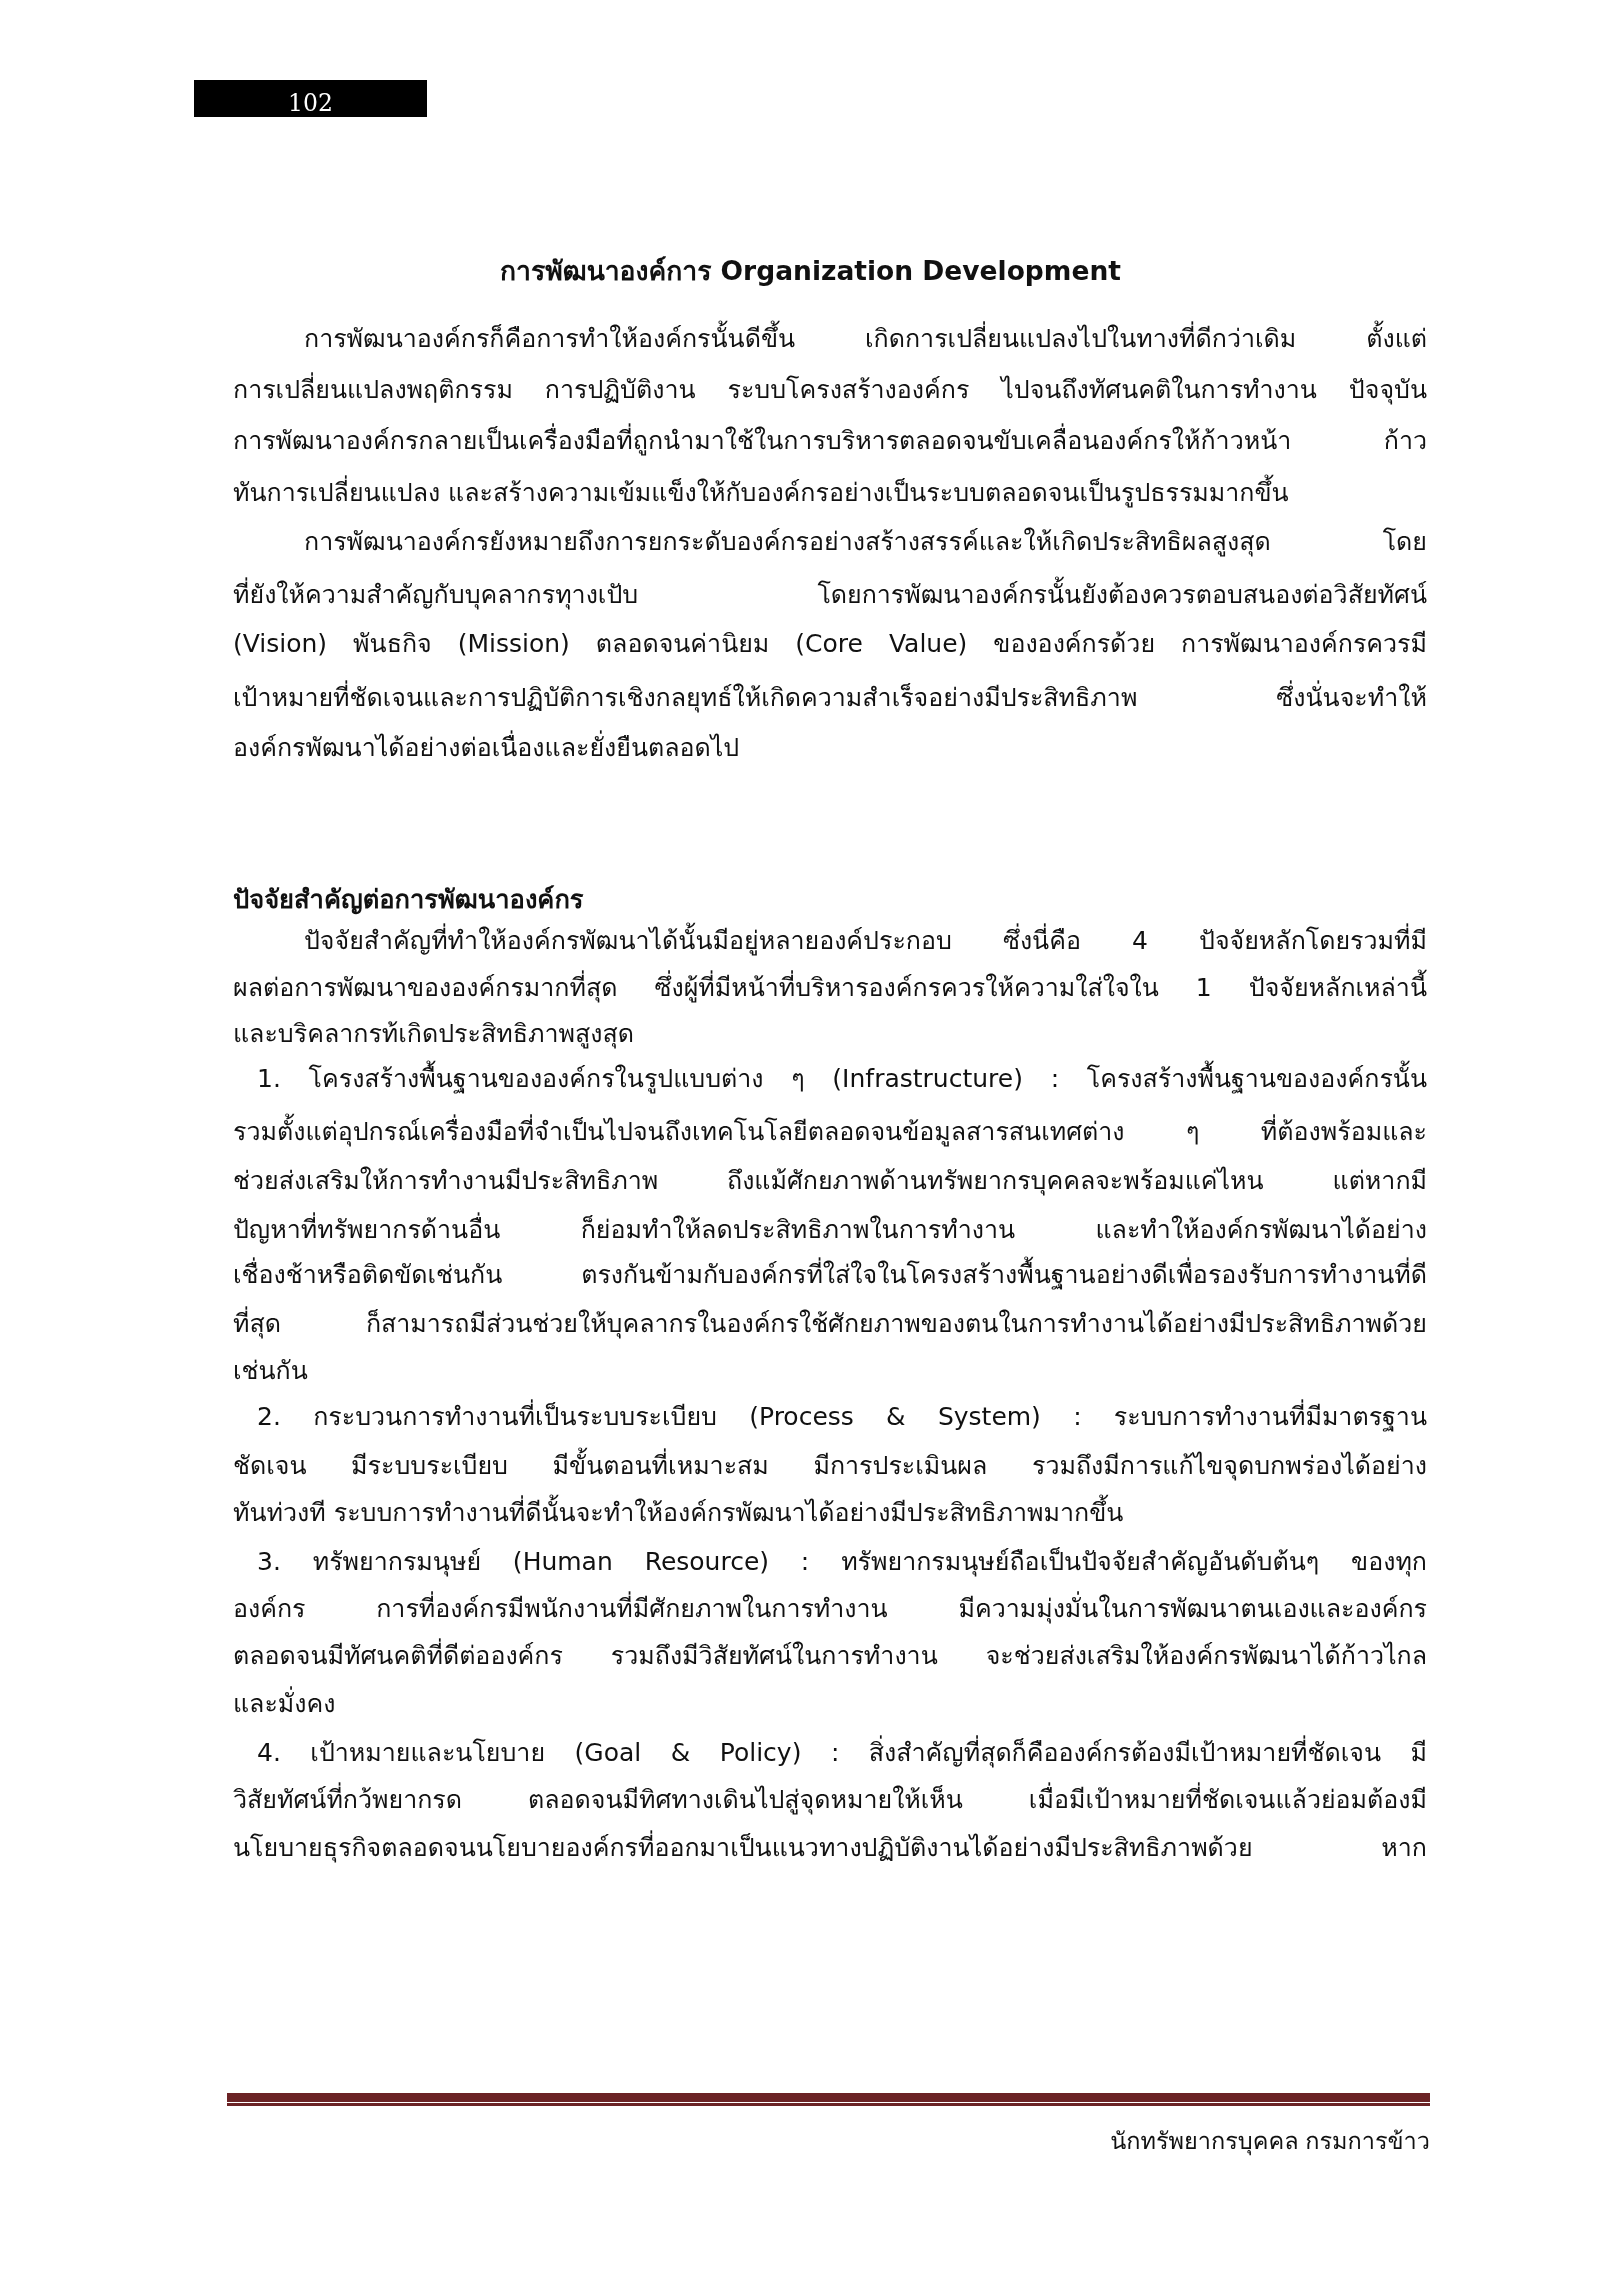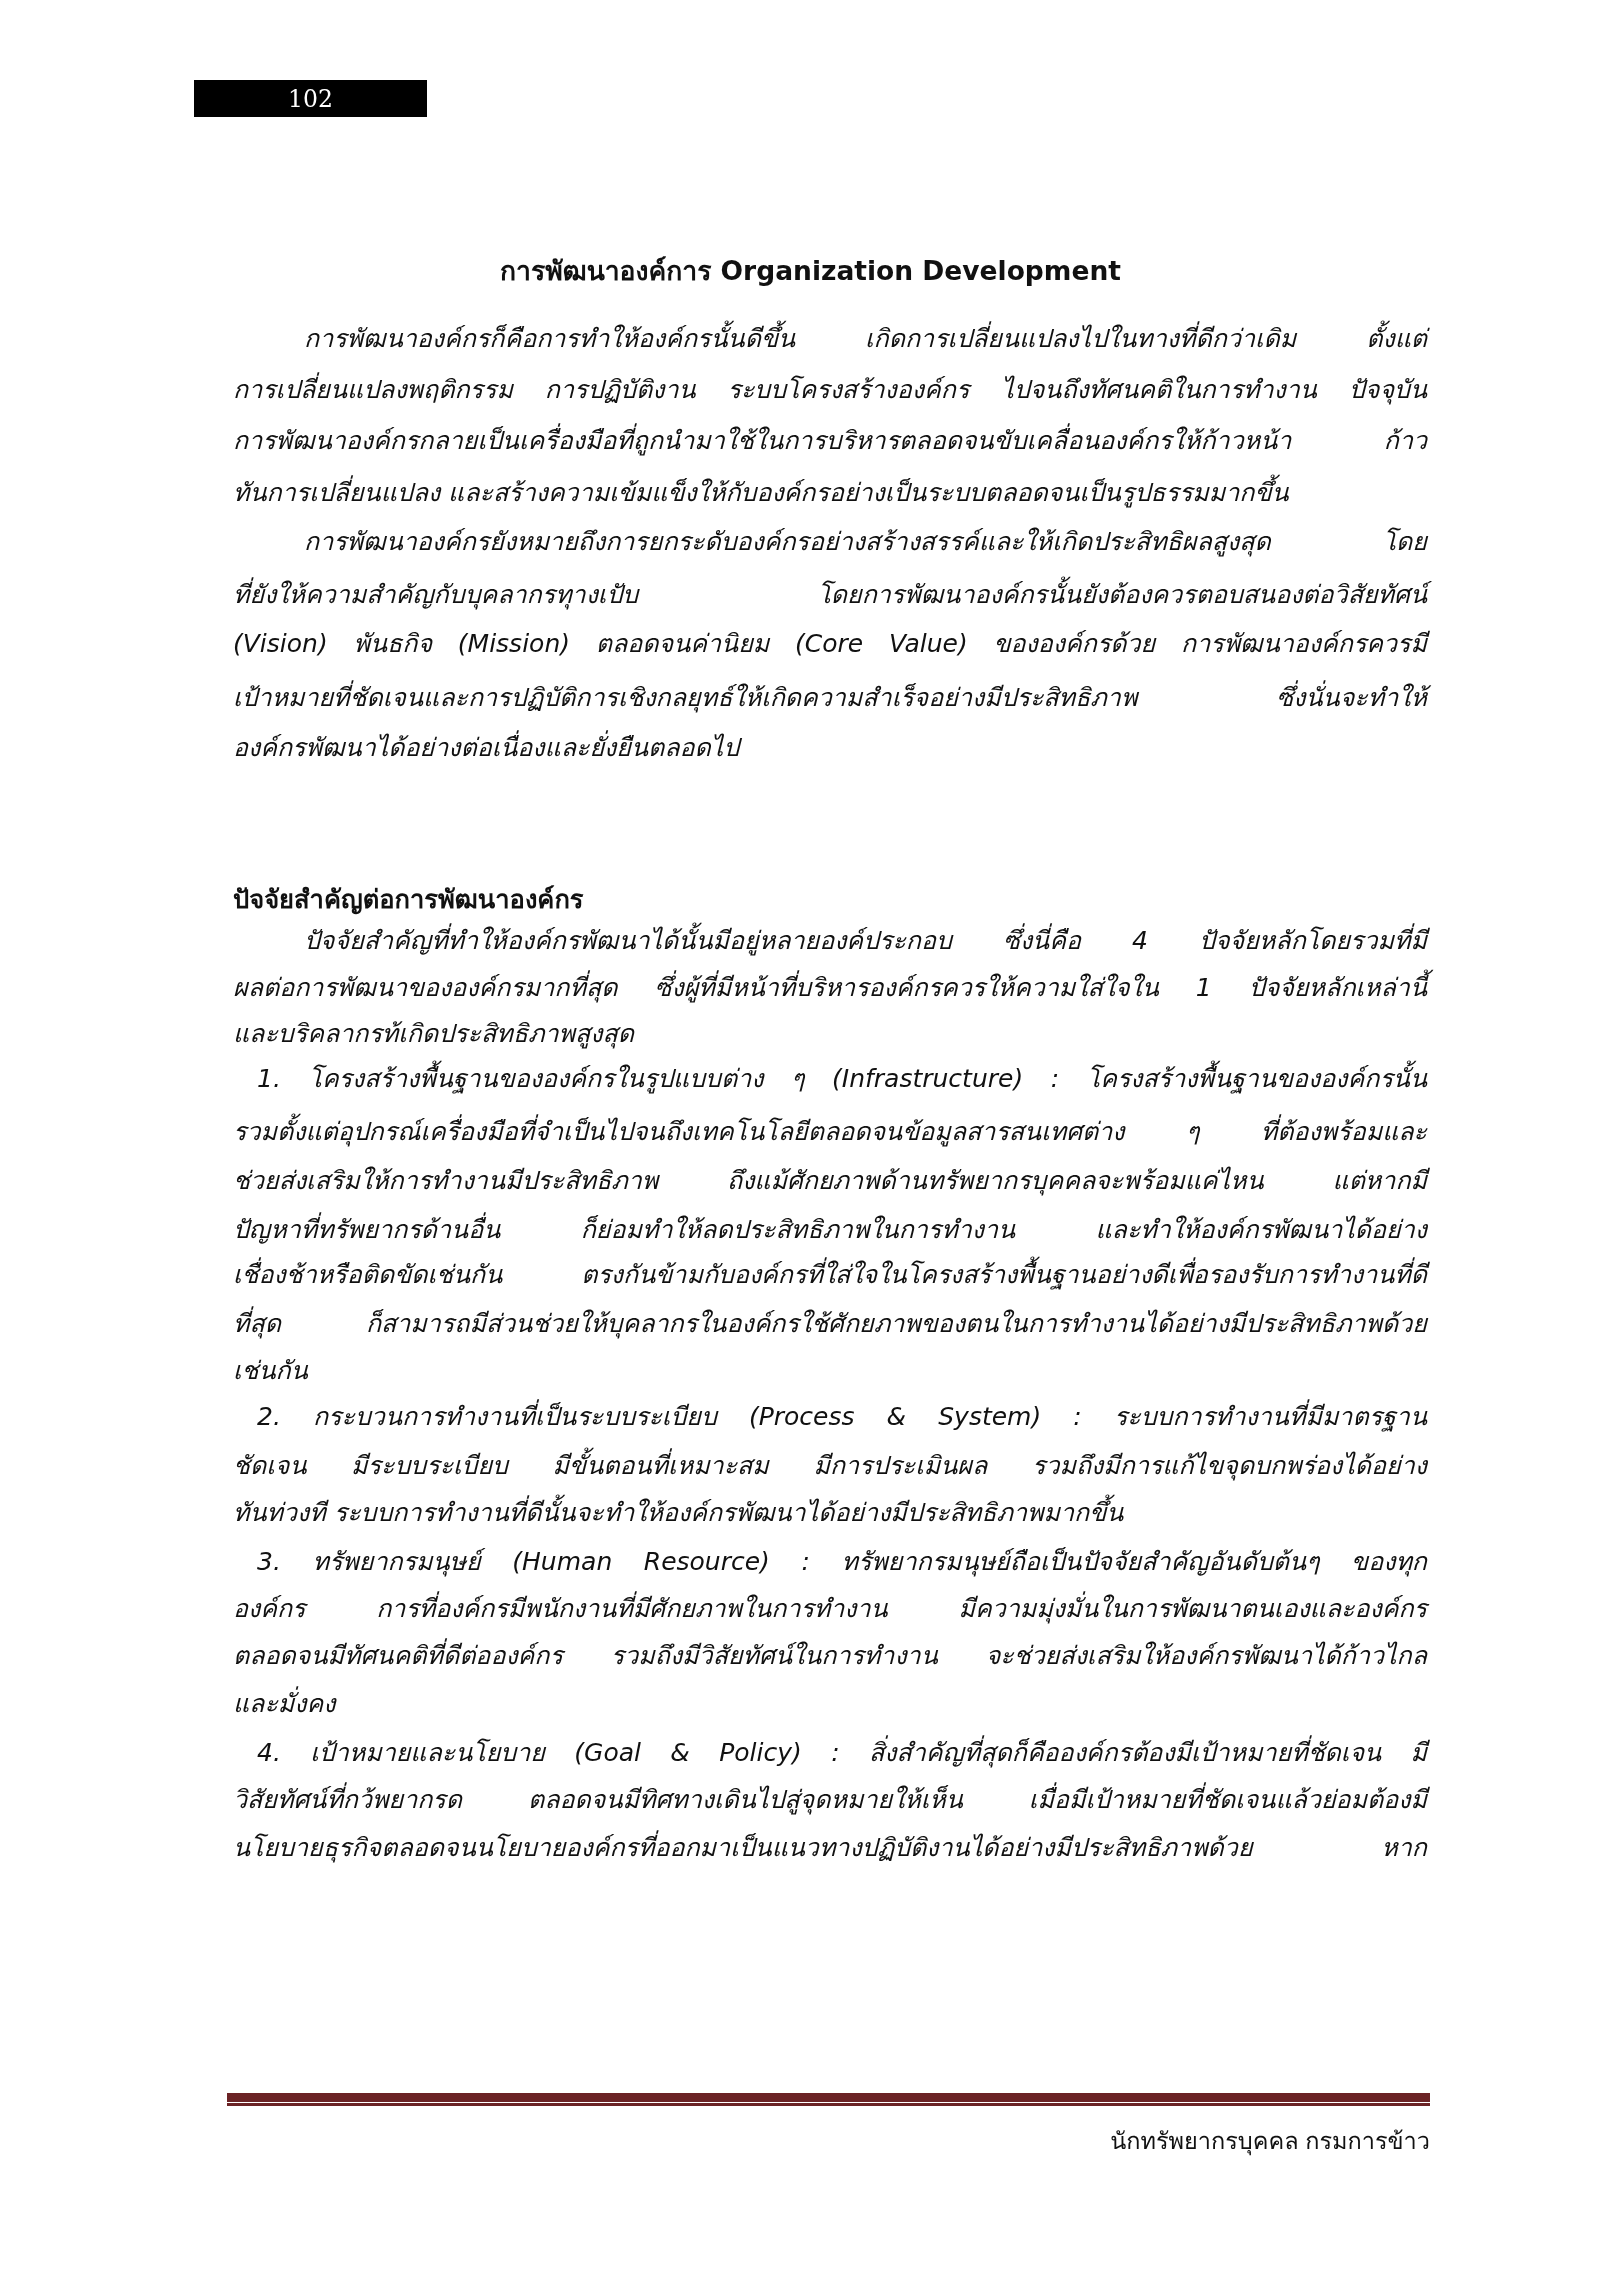--- a/index.html
+++ b/index.html
@@ -1,24 +1,24 @@
 <!DOCTYPE html>
 <html><head>
 <meta charset="utf-8">
 <style>
   html, body { margin: 0; padding: 0; background: #ffffff; }
   body { width: 1621px; height: 2293px; position: relative; overflow: hidden;
          font-family: "DejaVu Sans", "Liberation Sans", sans-serif; color: #111; }
   .page-num-bar { position: absolute; left: 194px; top: 80px; width: 233px; height: 37px;
-                  background: #000; color: #fff; display: flex; align-items: center; justify-content: center;
+                  background: #000; color: #fff; display: flex; align-items: flex-end; justify-content: center;
                   font-family: "DejaVu Serif", "Liberation Serif", serif; font-size: 23.5px; }
   .title { position: absolute; left: 0; width: 1621px; top: 206px; text-align: center;
            font-size: 26.5px; font-weight: bold; white-space: nowrap; margin-top: 44px; }
   .line { position: absolute; left: 233px; width: 1194px; height: 39px; line-height: 39px;
-          font-size: 25px; white-space: nowrap; text-align: justify; text-align-last: justify; font-style: italic; }
+          font-size: 25px; white-space: nowrap; text-align: justify; text-align-last: justify; }
   .line.last { text-align-last: left; }
   .line.indent1 { left: 304px; width: 1123px; }
   .line.indent2 { left: 257px; width: 1170px; }
   .heading { position: absolute; left: 233px; font-size: 25.5px; font-weight: bold; white-space: nowrap;
              height: 39px; line-height: 39px; margin-top: 6px; }
   .rule-thick { position: absolute; left: 227px; top: 2093px; width: 1203px; height: 8.8px; background: #6b2325; }
   .rule-thin { position: absolute; left: 227px; top: 2103px; width: 1203px; height: 2.9px; background: #6b2325; }
   .footer { position: absolute; right: 191px; top: 2122px; font-family: Liberation Sans, sans-serif;
             font-size: 23.5px; white-space: nowrap; }
 </style>

